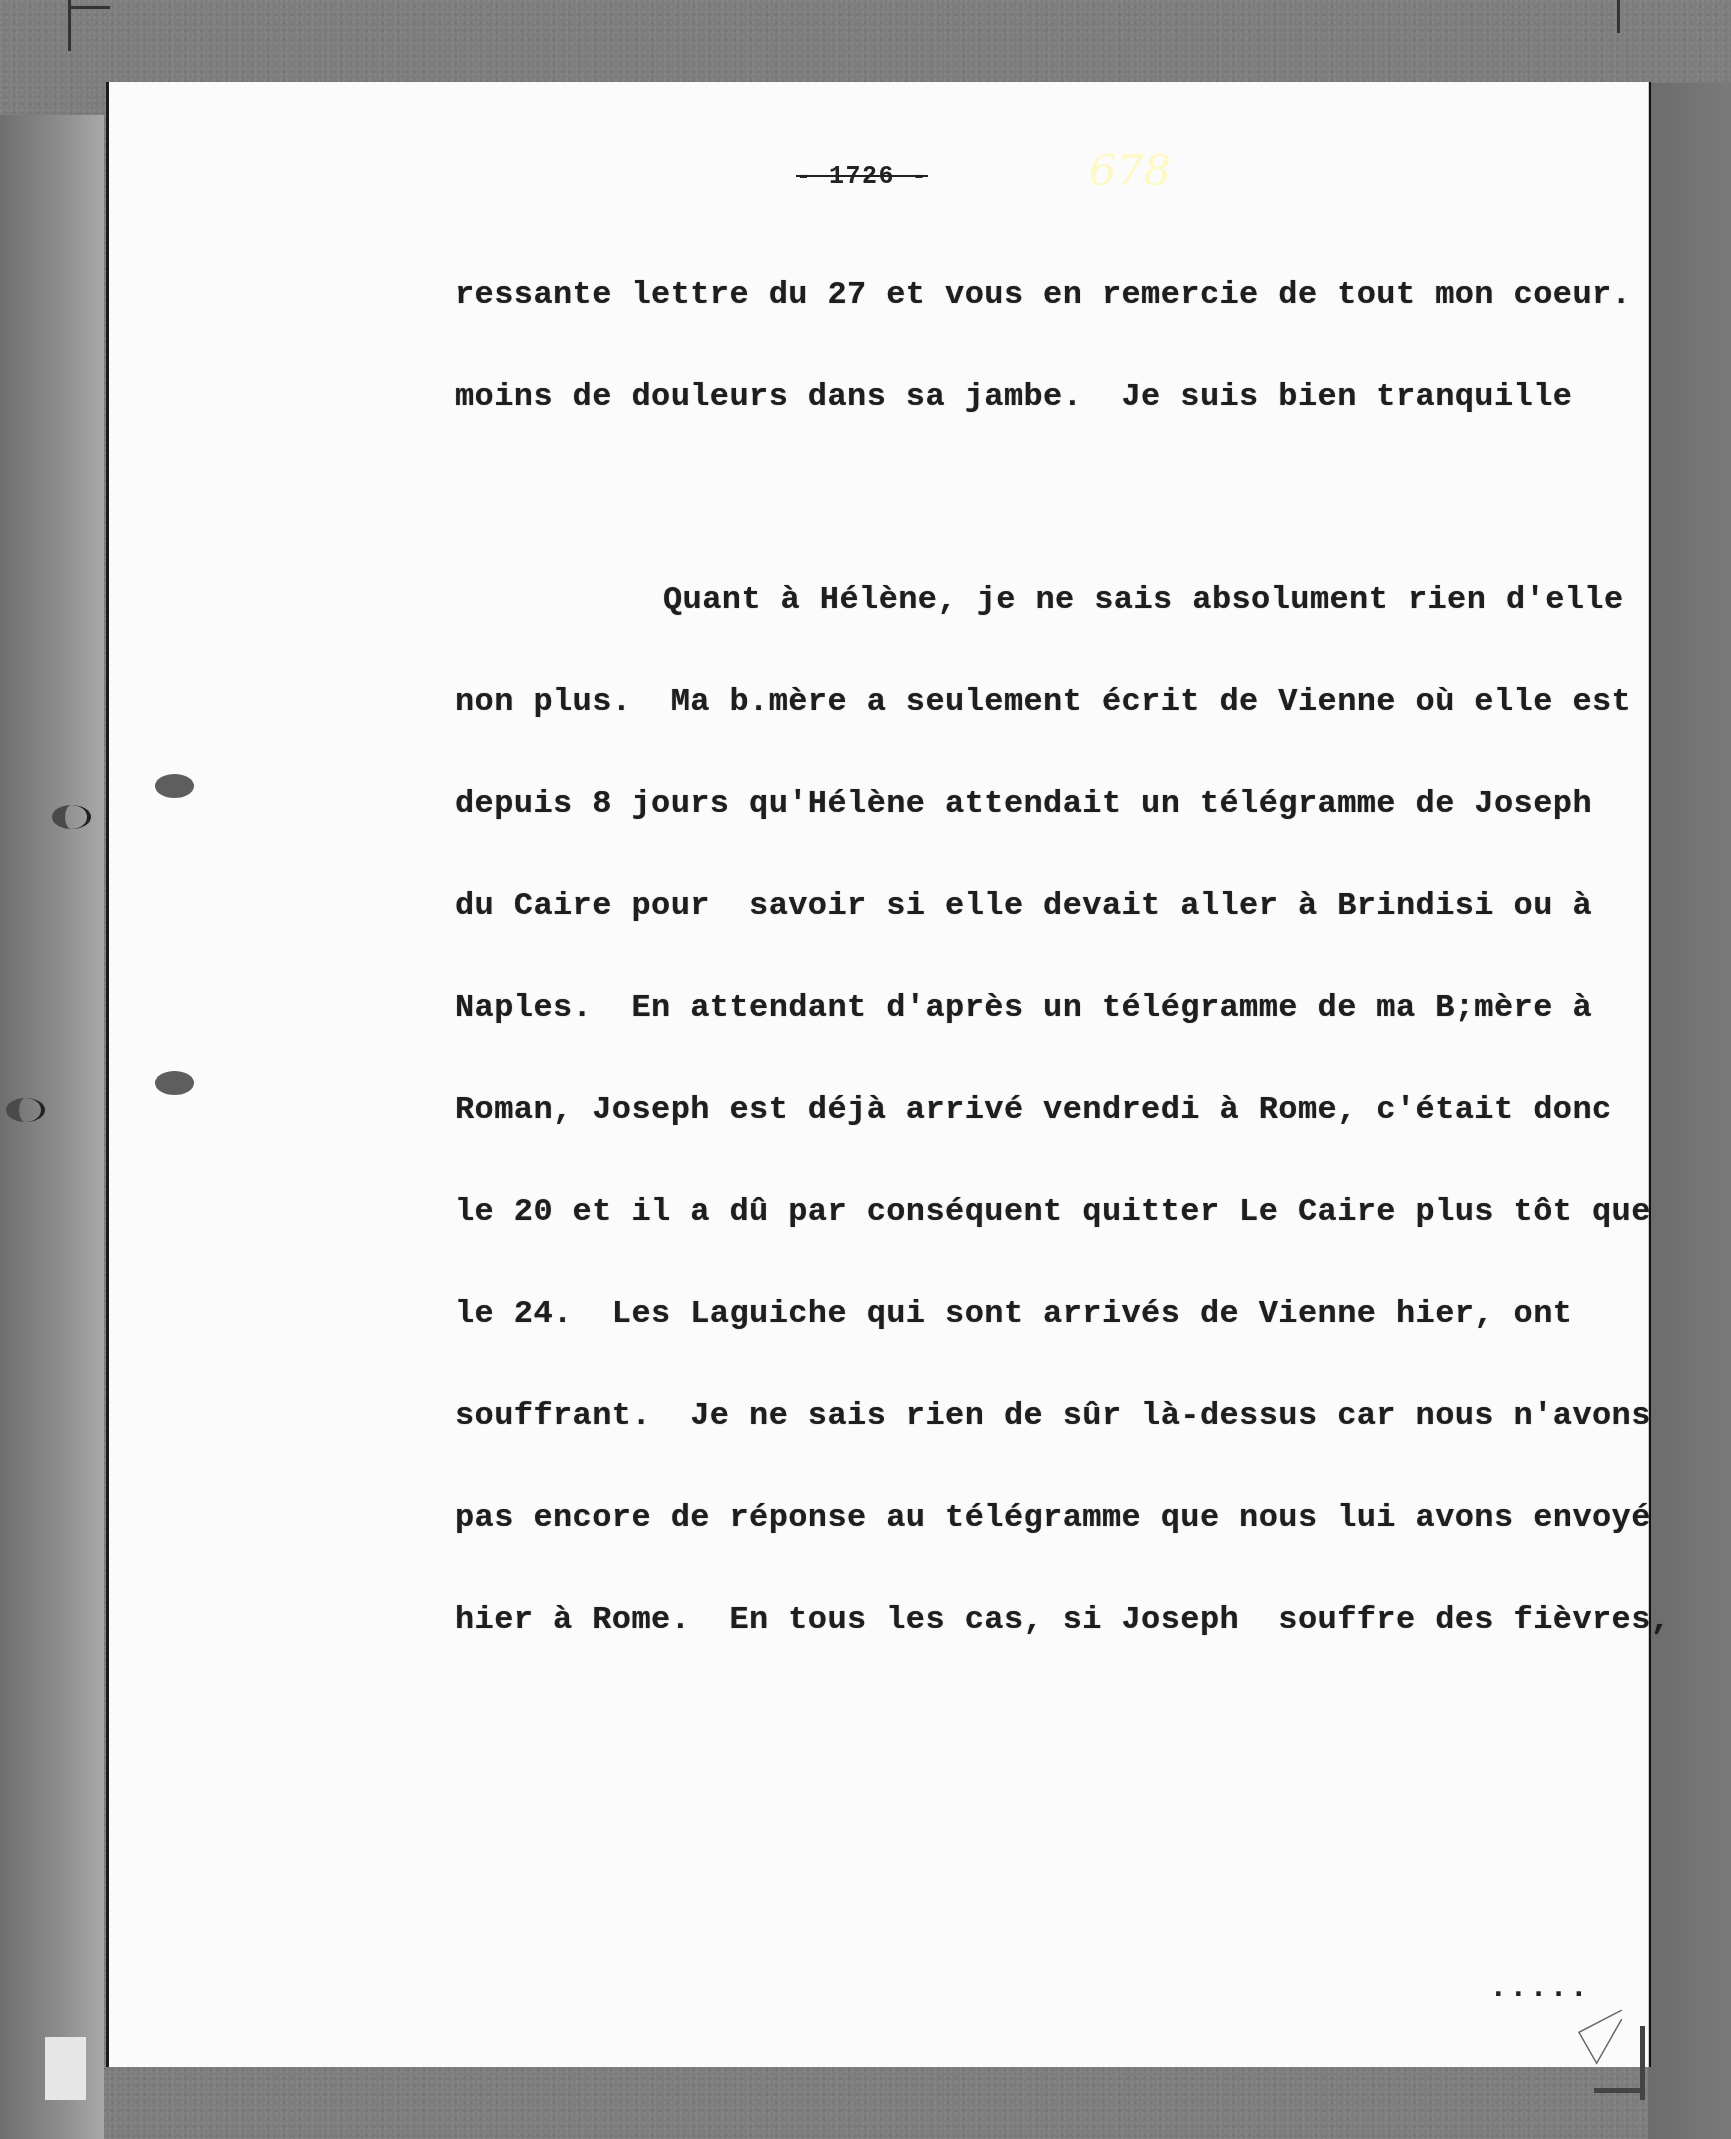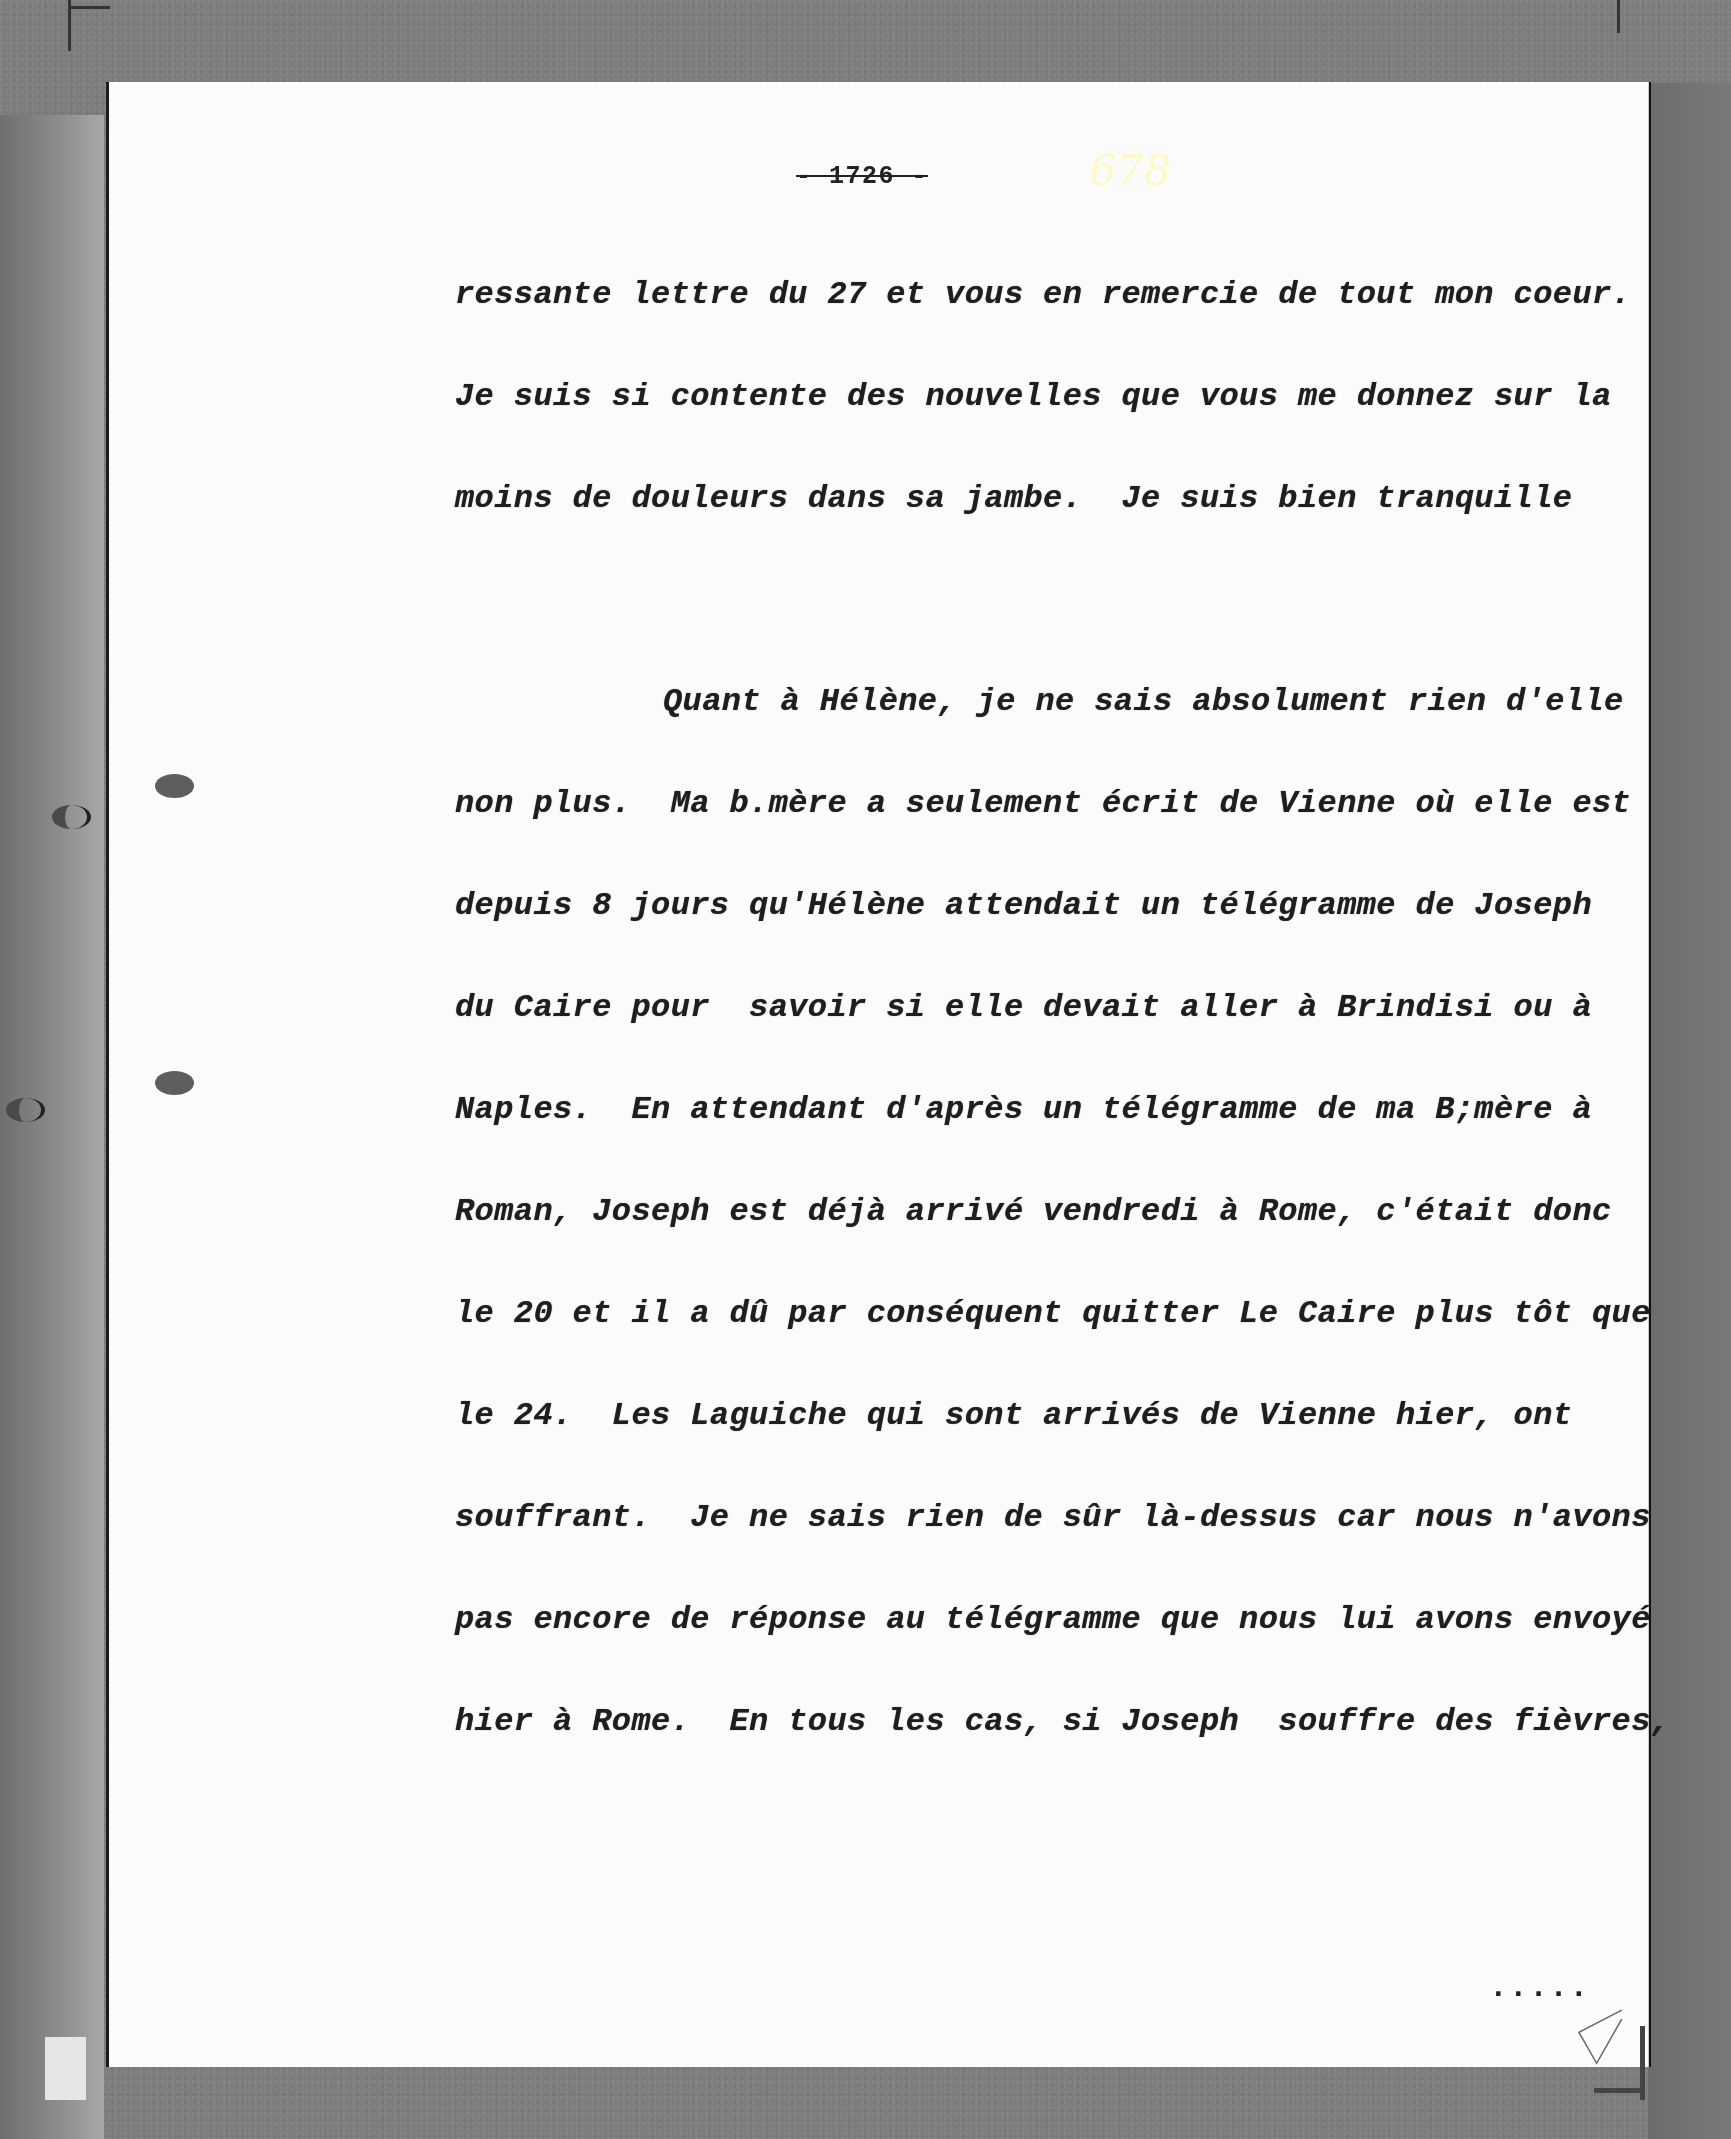--- a/index.html
+++ b/index.html
@@ -62,21 +62,21 @@
     font-family: "DejaVu Serif", serif; font-style:italic;
     font-size:43px; color:#fef9c3;
   }
   .body-text {
     position:absolute; left:455px; top:210px; width:1160px;
     font-size:32px; line-height:34px; color:#1e1e1e; font-weight:bold;
     letter-spacing:0.4px;
     text-shadow: 0 0 1.1px rgba(0,0,0,0.55);
   }
   .para { margin:0 0 33px 0; white-space:pre-wrap; }
-  .para .line { display:block; white-space:pre;font-style:italic; }
+  .para .line { display:block; white-space:pre; }
   .indent { padding-left:208px; }
   .dots-end {
     position:absolute; left:1489px; top:1970px; font-size:31px; font-weight:bold; color:#222;
     letter-spacing:1.5px;
   }
   .dogear-svg { position:absolute; left:1576px; top:2004px; }
 </style>
 </head>
 <body>
 
@@ -94,21 +94,20 @@
 
 <div class="binder-ring" style="left:52px; top:805px;"></div>
 <div class="binder-ring" style="left:6px; top:1098px;"></div>
 
 <div class="header-num">- 1726 -</div>
 <div class="header-hand">678</div>
 
 <div class="body-text">
   <div class="para">
     <span class="line">ressante lettre du 27 et vous en remercie de tout mon coeur.</span>
-    <span class="line">Je suis si contente des nouvelles que vous me donnez sur la</span>
     <span class="line">moins de douleurs dans sa jambe.  Je suis bien tranquille</span>
   </div>
 
   <div class="para">
     <span class="line indent">Quant à Hélène, je ne sais absolument rien d'elle</span>
     <span class="line">non plus.  Ma b.mère a seulement écrit de Vienne où elle est</span>
     <span class="line">depuis 8 jours qu'Hélène attendait un télégramme de Joseph</span>
     <span class="line">du Caire pour  savoir si elle devait aller à Brindisi ou à</span>
     <span class="line">Naples.  En attendant d'après un télégramme de ma B;mère à</span>
     <span class="line">Roman, Joseph est déjà arrivé vendredi à Rome, c'était donc</span>

